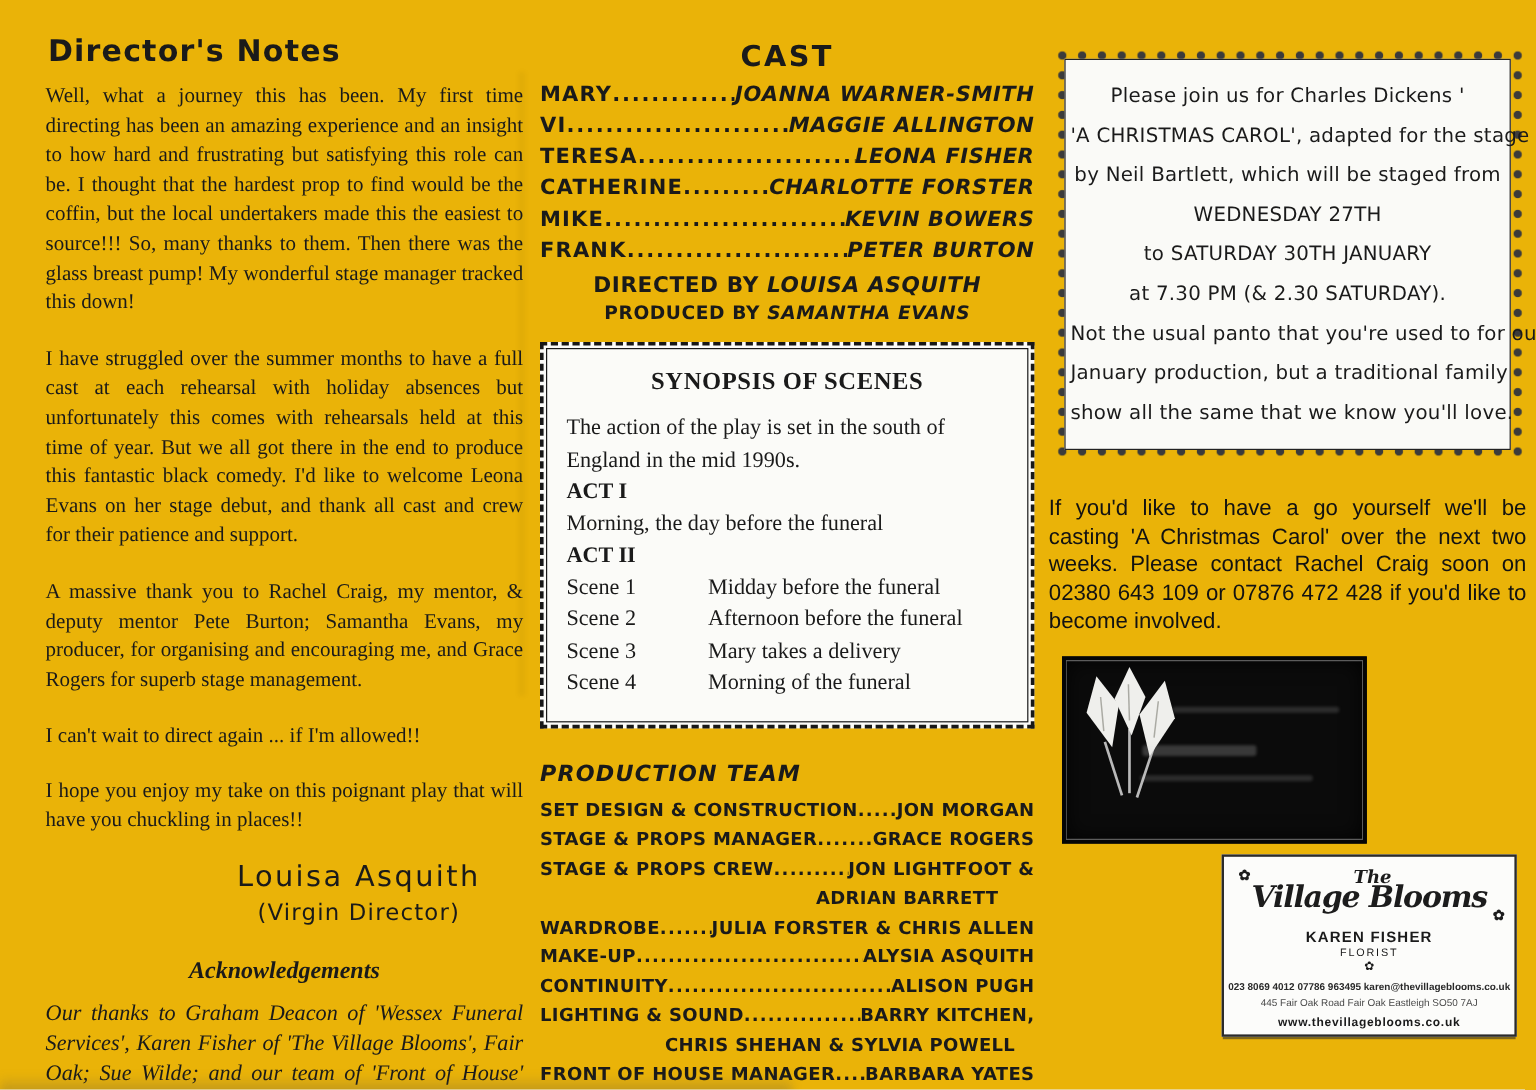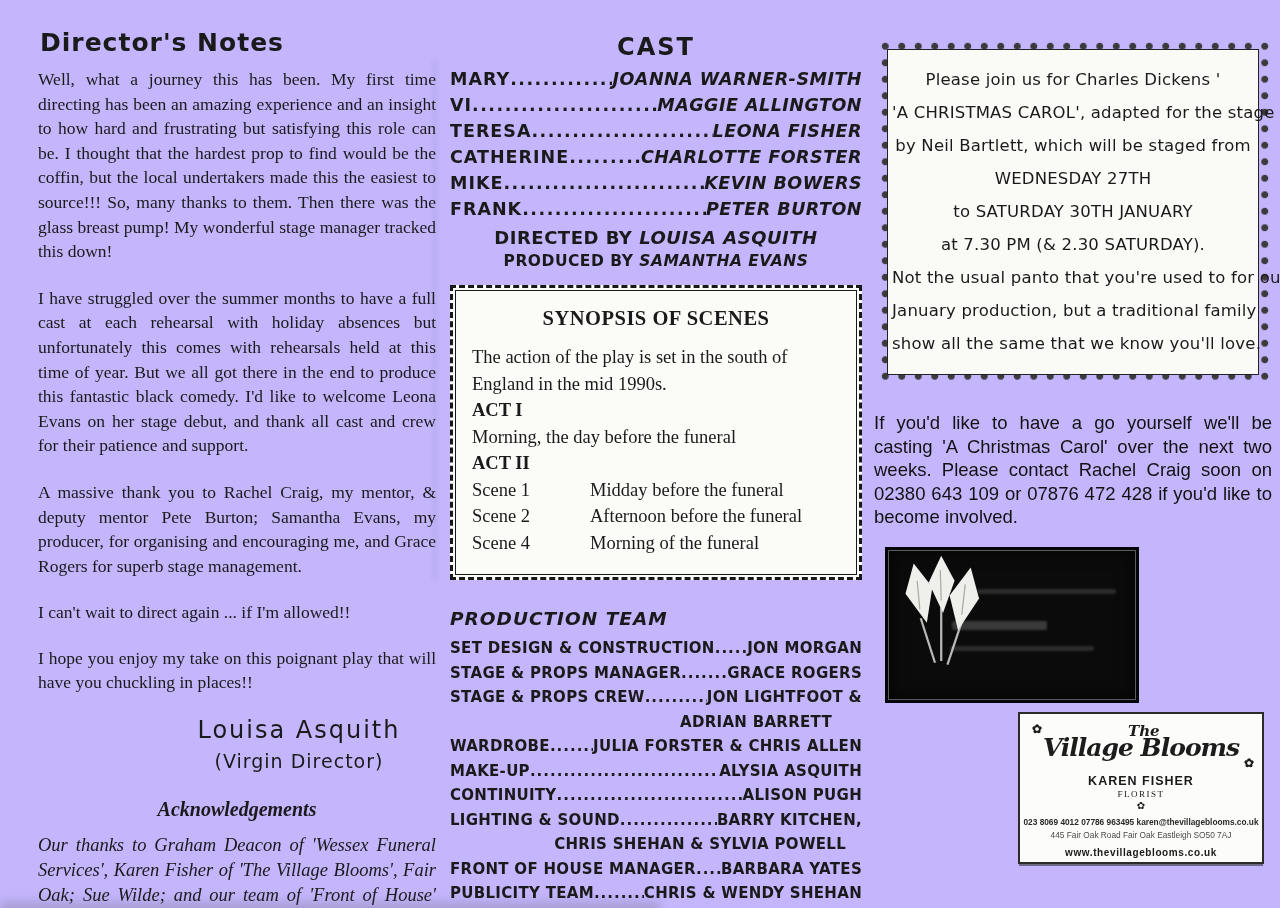--- a/index.html
+++ b/index.html
@@ -1,16 +1,16 @@
 <!DOCTYPE html>
 <html><head>
 <meta charset="utf-8">
 <style>
   html,body{margin:0;padding:0;background:#e9e9e7;}
-  .page{position:relative;width:1280px;height:908px;background:#c4b5fd;overflow:hidden;color:#1a1a1a;}
+  .page{position:relative;width:1280px;height:908px;background:#eab308;overflow:hidden;color:#1a1a1a;}
   .page::after{content:"";position:absolute;left:0;bottom:-6px;width:660px;height:18px;
     background:linear-gradient(to top, rgba(80,80,80,.35), rgba(80,80,80,0));filter:blur(4px);}
   .fold{position:absolute;top:60px;left:433px;width:6px;height:520px;
     background:linear-gradient(to right, rgba(0,0,0,.07), rgba(0,0,0,0));filter:blur(2px);}
 
   
   .col-left{position:absolute;left:38px;top:28px;width:398px;}
   .col-mid{position:absolute;left:450px;top:33px;width:412px;}
   .col-right{position:absolute;left:874px;top:36px;width:398px;}
 
@@ -69,21 +69,21 @@
 
   .florist-ad{position:absolute;left:144px;top:676px;width:242px;height:148px;border:2px solid #2b2b2b;
     background:#fcfcfa;text-align:center;box-shadow:0 3px 0 -1px rgba(40,40,40,.55);}
   .logo{position:relative;margin-top:12px;height:44px;font-family:"DejaVu Serif",serif;font-style:italic;font-weight:700;color:#1c1c1c;}
   .logo-the{position:absolute;top:-4px;left:108px;font-size:15px;letter-spacing:0;}
   .logo-main{font-size:25px;letter-spacing:-1px;line-height:44px;}
   .logo .fl{position:absolute;font-size:12px;font-style:normal;}
   .logo .fl.a{left:12px;top:-4px;}
   .logo .fl.b{right:8px;bottom:0px;}
   .fname{font-family:"Liberation Sans",sans-serif;font-weight:700;font-size:12.5px;letter-spacing:1px;margin-top:4px;}
-  .frole{font-family:Liberation Serif, serif;font-size:9px;letter-spacing:1.5px;margin-top:1px;}
+  .frole{font-family:Liberation Sans, sans-serif;font-size:9px;letter-spacing:1.5px;margin-top:1px;}
   .fflower{font-size:10px;margin-top:2px;line-height:10px;}
   .fcontact{font-family:"Liberation Sans",sans-serif;font-weight:700;font-size:8.3px;margin-top:6px;color:#2a2a2a;}
   .faddress{font-family:"Liberation Sans",sans-serif;font-size:8.3px;color:#4a4a4a;margin-top:3px;}
   .fweb{font-family:"Liberation Sans",sans-serif;font-weight:700;font-size:10px;letter-spacing:.6px;margin-top:7px;}
 </style>
 </head>
 <body>
 
 <div class="page">
   <div class="fold"></div>
@@ -155,20 +155,24 @@
         <div class="syn-line act">ACT I</div>
         <div class="syn-line">Morning, the day before the funeral</div>
         <div class="syn-line act">ACT II</div>
         <div class="srow">
           <span class="slabel">Scene 1</span>
           <span>Midday before the funeral</span>
         </div>
         <div class="srow">
           <span class="slabel">Scene 2</span>
           <span>Afternoon before the funeral</span>
+        </div>
+        <div class="srow">
+          <span class="slabel">Scene 3</span>
+          <span>Mary takes a delivery</span>
         </div>
         <div class="srow">
           <span class="slabel">Scene 4</span>
           <span>Morning of the funeral</span>
         </div>
       </div>
     </div>
 
     <h2 class="pt-title">PRODUCTION TEAM</h2>
     <div>

